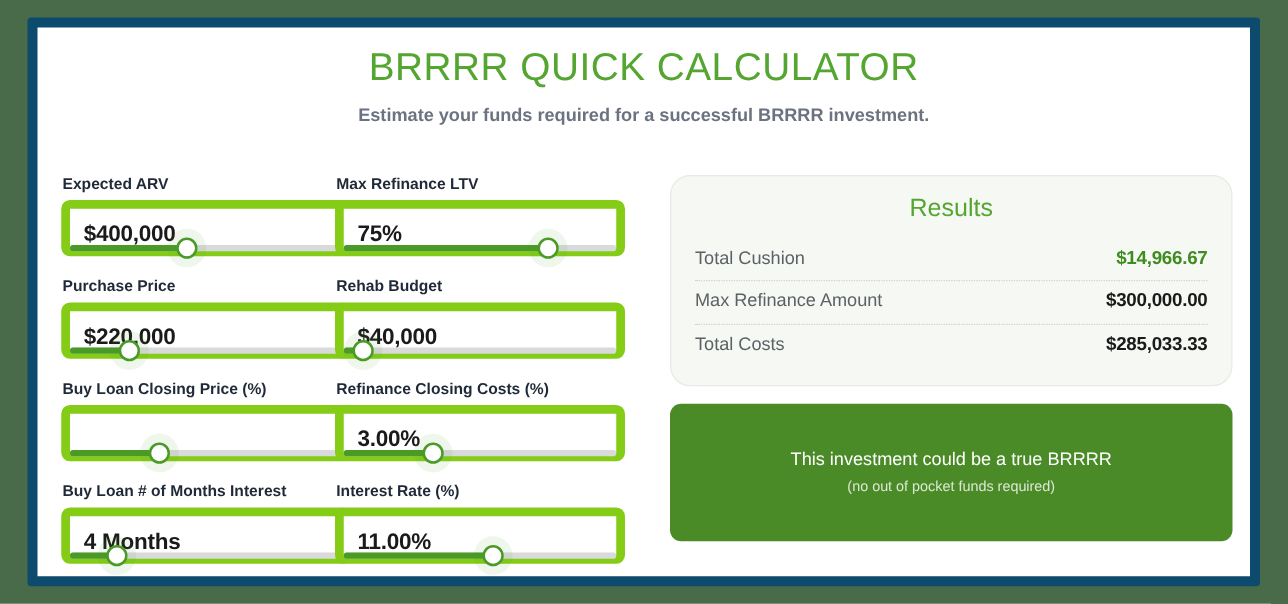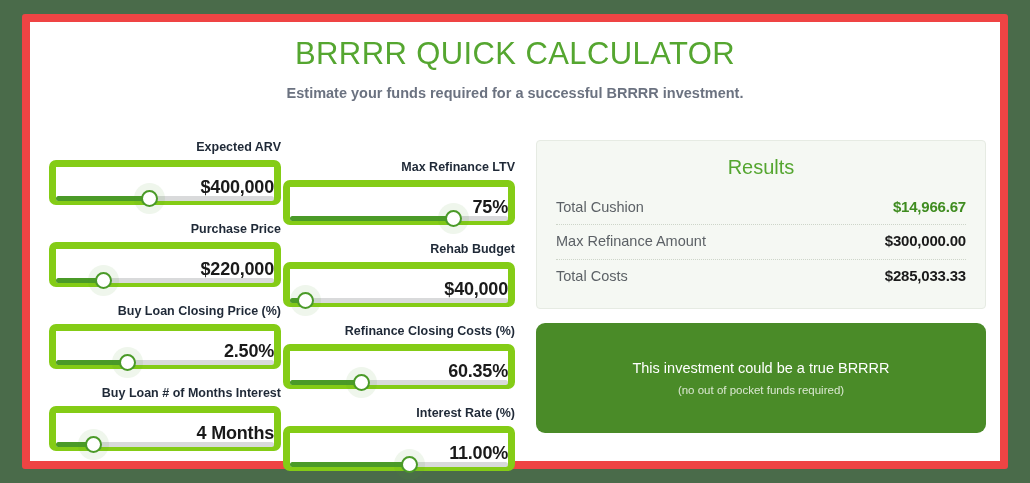--- a/index.html
+++ b/index.html
@@ -15,21 +15,21 @@
     overflow: hidden;
   }
 
   
   #app-frame {
     position: absolute;
     left: 22px;
     top: 14px;
     width: 986px;
     height: 455px;
-    background: #ef4444;
+    background: #0c4a6e;
     border-radius: 3px;
     box-sizing: border-box;
     padding: 8px;
   }
   #calculator-card {
     width: 100%;
     height: 100%;
     background: #ffffff;
     box-sizing: border-box;
     position: relative;
@@ -62,24 +62,23 @@
     left: 0;
     top: 118px;
     right: 0;
     bottom: 0;
   }
 
   .field-column {
     position: absolute;
     width: 232px;
     top: 0;
-    text-align: right;
   }
   #column-left  { left: 19px; }
-  #column-mid   { left: 253px; margin-top: 20px; }
+  #column-mid   { left: 238px; }
 
   .field-group { margin-bottom: 17px; }
   .field-group:last-child { margin-bottom: 0; }
 
   .field-label {
     display: block;
     font-size: 12.5px;
     font-weight: 700;
     color: #1f2937;
     margin: 0 0 5px 1px;
@@ -145,21 +144,21 @@
   }
 
   
   #results-panel {
     position: absolute;
     left: 506px;
     top: 0;
     width: 450px;
     background: #f5f8f3;
     border: 1px solid #e6ebe3;
-    border-radius: 4px;
+    border-radius: 16px;
     box-sizing: border-box;
     padding: 14px 19px 15px 19px;
   }
   #results-title {
     text-align: center;
     color: #55a630;
     font-size: 20px;
     font-weight: 400;
     margin: 0 0 12px 0;
     line-height: 1.2;
@@ -253,21 +252,20 @@
               <div class="slider-track"></div>
               <div class="slider-fill" style="width: 22%;"></div>
               <div class="slider-thumb" style="left: 22%;"></div>
             </div>
           </div>
         </div>
 
         <div class="field-group">
           <span class="field-label">Buy Loan Closing Price (%)</span>
           <div class="field-control">
-            <span class="field-value">2.50%</span>
             <div class="slider">
               <div class="slider-track"></div>
               <div class="slider-fill" style="width: 33%;"></div>
               <div class="slider-thumb" style="left: 33%;"></div>
             </div>
           </div>
         </div>
 
         <div class="field-group">
           <span class="field-label">Buy Loan # of Months Interest</span>
@@ -305,21 +303,21 @@
               <div class="slider-track"></div>
               <div class="slider-fill" style="width: 7%;"></div>
               <div class="slider-thumb" style="left: 7%;"></div>
             </div>
           </div>
         </div>
 
         <div class="field-group">
           <span class="field-label">Refinance Closing Costs (%)</span>
           <div class="field-control">
-            <span class="field-value">60.35%</span>
+            <span class="field-value">3.00%</span>
             <div class="slider">
               <div class="slider-track"></div>
               <div class="slider-fill" style="width: 33%;"></div>
               <div class="slider-thumb" style="left: 33%;"></div>
             </div>
           </div>
         </div>
 
         <div class="field-group">
           <span class="field-label">Interest Rate (%)</span>

